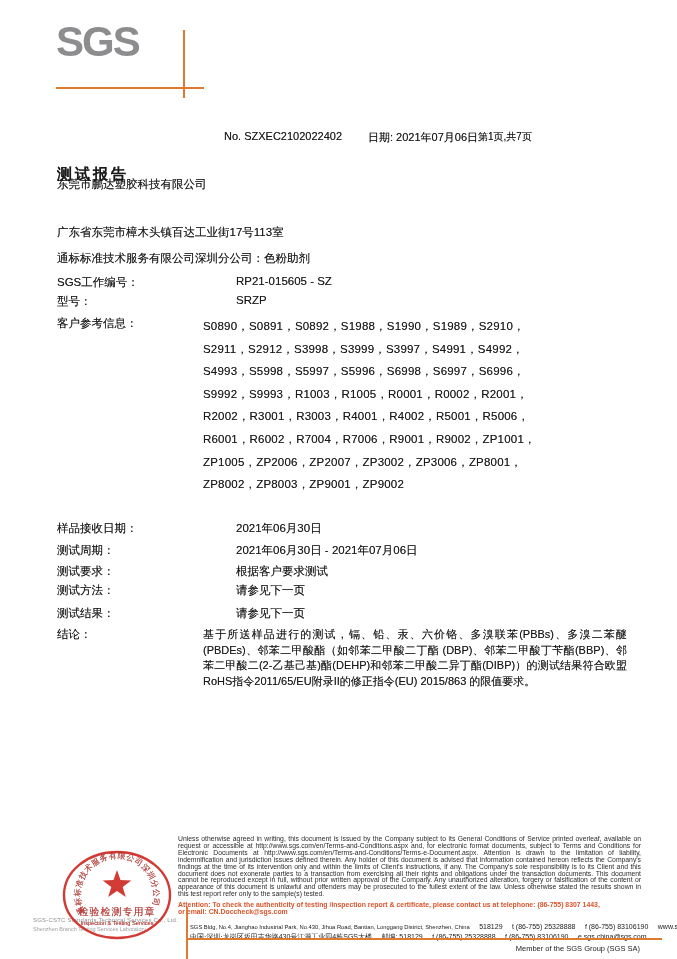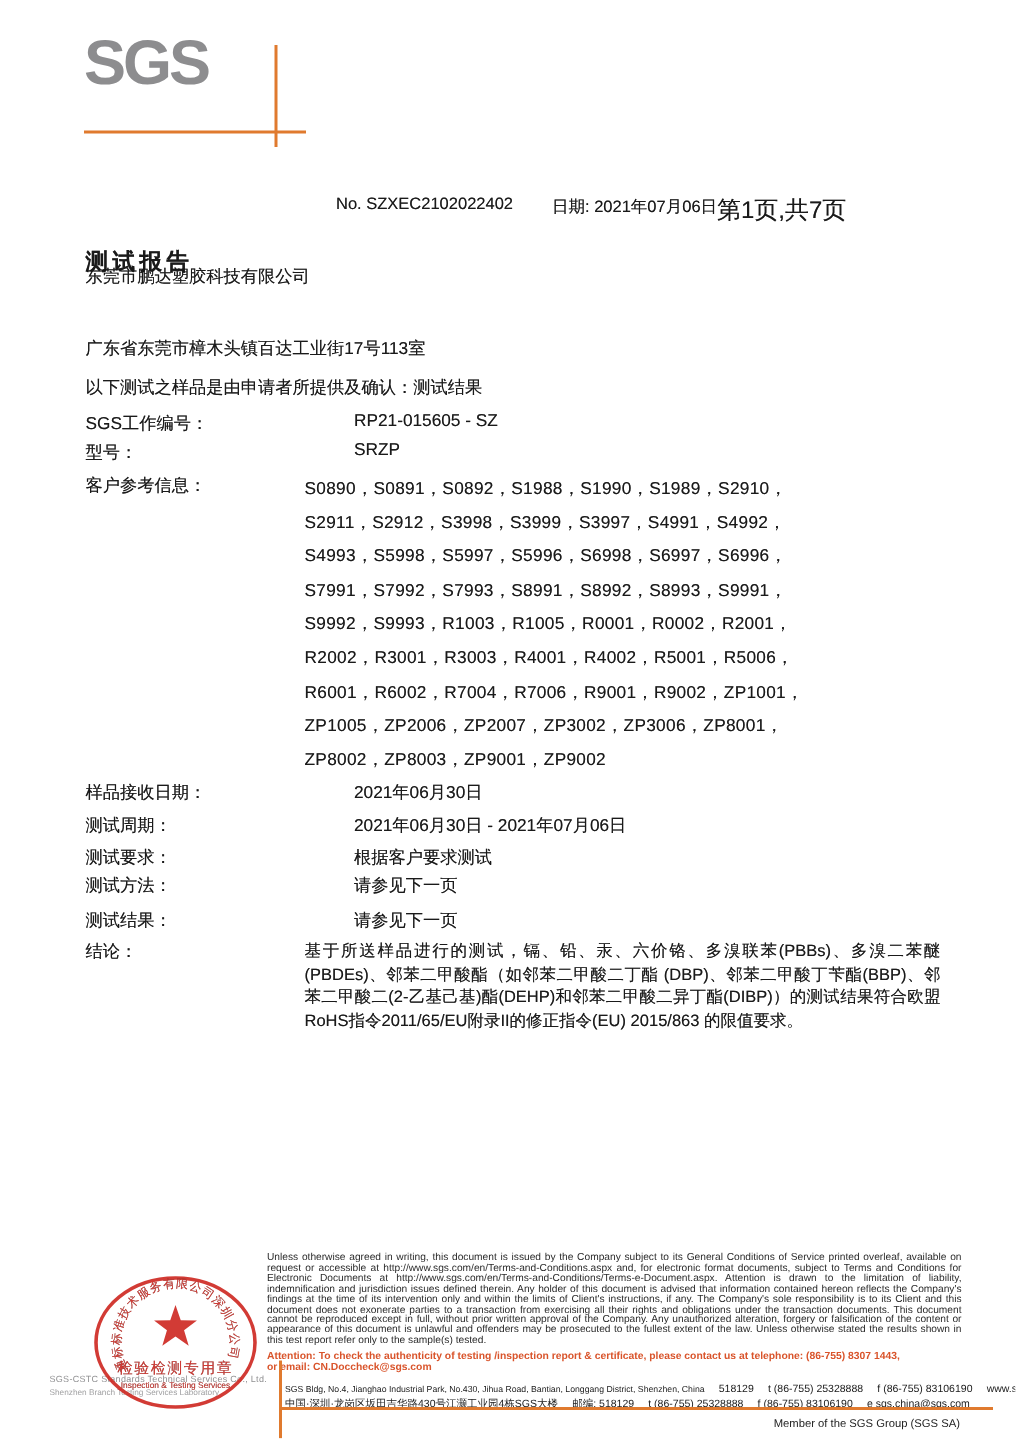--- a/index.html
+++ b/index.html
@@ -10,21 +10,21 @@
   }
   
   .sgs-logo-text { position:absolute; left:56px; top:21px; font-size:42px; font-weight:700;
     color:#8d8d8f; letter-spacing:-2px; line-height:1; text-shadow:none; }
   .logo-hline { position:absolute; left:56px; top:87px; width:148px; height:2px; background:#e07a2e; }
   .logo-vline { position:absolute; left:183px; top:30px; width:2px; height:68px; background:#e07a2e; }
   
   .doc-title { position:absolute; left:57px; top:125px; font-size:15px; font-weight:700; letter-spacing:3px;margin-top:40px; }
   .report-no { position:absolute; left:213px; top:130px; font-size:11px;margin-left:11px; }
   .doc-date  { position:absolute; left:368px; top:130px; font-size:11px; }
-  .page-info { position:absolute; left:478px; top:130px; font-size:16px; }
+  .page-info { position:absolute; left:478px; top:130px; font-size:10px; }
   
   .company      { position:absolute; left:57px; top:161px; font-size:11.5px;margin-top:16px; }
   .company-addr { position:absolute; left:57px; top:186px; font-size:11.5px;margin-top:39px; }
   .intro        { position:absolute; left:57px; top:251px; font-size:11.5px; }
   
   .row { position:absolute; left:57px; font-size:11.5px; width:575px; }
   .row .lbl { display:inline-block; white-space:nowrap; }
   .row .val { position:absolute; left:146px; top:0; white-space:nowrap;margin-left:33px; }
   .val-list { position:absolute; left:146px; top:-1px; line-height:22.6px; white-space:nowrap; letter-spacing:.2px; }
   .val-par  { position:absolute; left:146px; top:0; width:424px; font-size:11px; line-height:15.6px; text-align:justify; white-space:normal; }
@@ -56,39 +56,38 @@
   <div class="logo-vline"></div>
 
   <div class="doc-title">测试报告</div>
   <div class="report-no">No. SZXEC2102022402</div>
   <div class="doc-date">日期: 2021年07月06日</div>
   <div class="page-info">第1页,共7页</div>
 
   <div class="company">东莞市鹏达塑胶科技有限公司</div>
   <div class="company-addr">广东省东莞市樟木头镇百达工业街17号113室</div>
 
-  <div class="intro">以下测试之样品是由申请者所提供及确认：测试结果</div>
+  <div class="intro">通标标准技术服务有限公司深圳分公司：色粉助剂</div>
 
   <div class="row" style="top:275px">
     <span class="lbl">SGS工作编号：</span>
     <span class="val">RP21-015605 - SZ</span>
   </div>
 
   <div class="row" style="top:294px">
     <span class="lbl">型号：</span>
     <span class="val">SRZP</span>
   </div>
 
   <div class="row" style="top:316px">
     <span class="lbl">客户参考信息：</span>
     <div class="val-list">
       <div>S0890，S0891，S0892，S1988，S1990，S1989，S2910，</div>
       <div>S2911，S2912，S3998，S3999，S3997，S4991，S4992，</div>
       <div>S4993，S5998，S5997，S5996，S6998，S6997，S6996，</div>
-      <div>S7991，S7992，S7993，S8991，S8992，S8993，S9991，</div>
       <div>S9992，S9993，R1003，R1005，R0001，R0002，R2001，</div>
       <div>R2002，R3001，R3003，R4001，R4002，R5001，R5006，</div>
       <div>R6001，R6002，R7004，R7006，R9001，R9002，ZP1001，</div>
       <div>ZP1005，ZP2006，ZP2007，ZP3002，ZP3006，ZP8001，</div>
       <div>ZP8002，ZP8003，ZP9001，ZP9002</div>
     </div>
   </div>
 
   <div class="row" style="top:521px">
     <span class="lbl">样品接收日期：</span>

